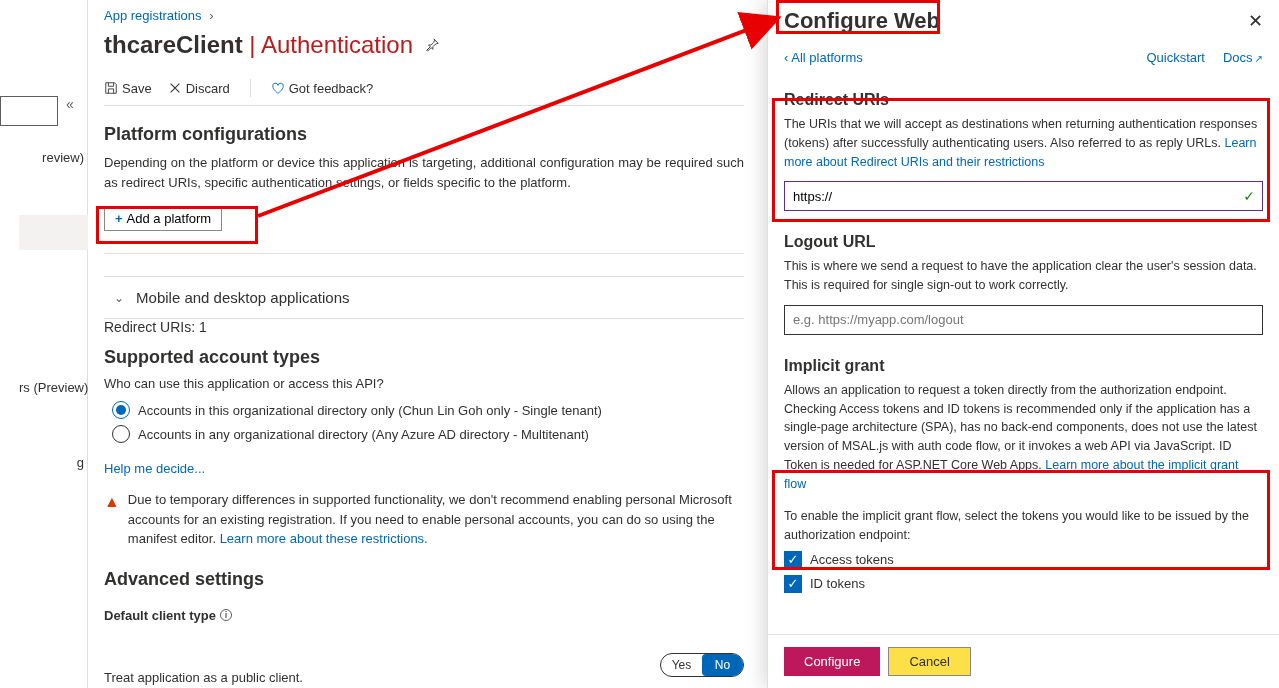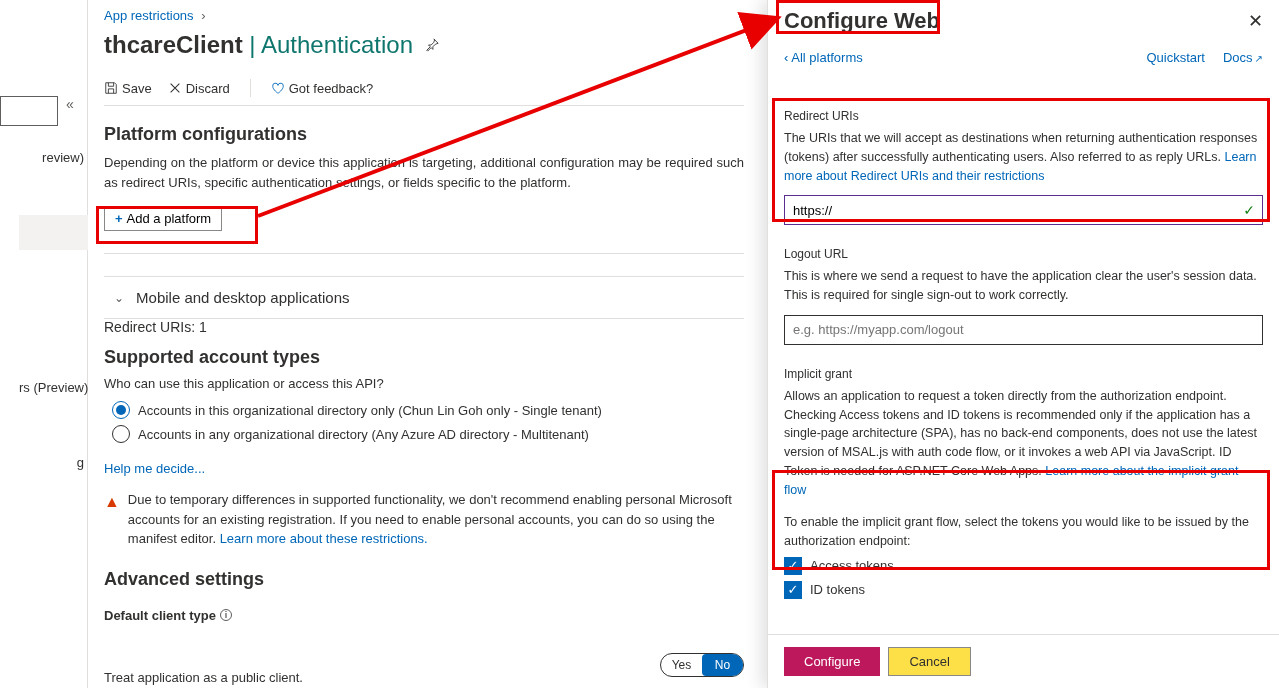--- a/index.html
+++ b/index.html
@@ -11,21 +11,21 @@
   .left-col .collapse { position: absolute; top: 96px; left: 66px; font-size: 14px; color: #605e5c; }
   .left-sidebar-items { position: absolute; left: 0; top: 140px; width: 88px; font-size: 13px; color: #323130; }
   .left-sidebar-items div { padding: 10px 4px 10px 0; text-align: right; overflow: hidden; white-space: nowrap; margin-left: 19px; }
   .left-sidebar-items .selected { background: #f3f2f1; font-weight: 600; }
   .left-sidebar-items .spacer { height: 40px; }
 
   .main { position: absolute; left: 88px; top: 0; width: 672px; height: 688px; padding: 0 16px 0 16px; }
   .breadcrumb { font-size: 13px; padding: 8px 0 4px 0; }
   .breadcrumb .sep { color: #605e5c; margin: 0 4px; }
   .page-title { font-size: 24px; font-weight: 600; padding: 4px 0 12px 0; display: flex; align-items: center; gap: 12px; }
-  .page-title .light { font-weight: 300; color: #0f766e; }
+  .page-title .light { font-weight: 300; color: #b91c1c; }
   .pin-icon { width: 14px; height: 14px; }
 
   .toolbar { border-bottom: 1px solid #e1dfdd; padding: 8px 0; display: flex; gap: 16px; align-items: center; color: #323130; font-size: 13px; }
   .toolbar .tb-btn { display: inline-flex; align-items: center; gap: 4px; cursor: pointer; }
   .toolbar .divider { width: 1px; height: 18px; background: #e1dfdd; margin: 0 4px; }
 
   .content { padding-top: 18px; }
   h2.section { font-size: 18px; font-weight: 600; margin: 0 0 8px 0; }
   p.desc { font-size: 13px; color: #323130; line-height: 1.5; text-align: justify; margin-bottom: 14px; }
 
@@ -55,21 +55,21 @@
   ul.bullets { margin: 10px 0 0 28px; font-size: 13px; }
   ul.bullets li { margin: 4px 0; }
 
   
   .panel { position: absolute; right: 0; top: 0; width: 512px; height: 688px; background: #fff; border-left: 1px solid #e1dfdd; box-shadow: -6px 0 16px rgba(0,0,0,0.12); display: flex; flex-direction: column; }
   .panel-header { padding: 8px 16px 10px 16px; display: flex; justify-content: space-between; align-items: center; }
   .panel-title { font-size: 22px; font-weight: 700; }
   .close-x { font-size: 18px; cursor: pointer; color: #323130; }
   .panel-subhead { padding: 6px 16px 10px 16px; display: flex; justify-content: space-between; font-size: 13px; }
   .panel-body { padding: 8px 16px 0 16px; overflow-y: auto; flex: 1; }
-  .panel-h3 { font-size: 12px; font-weight: 400; margin: 26px 0 6px 0; }
+  .panel-h3 { font-size: 16px; font-weight: 700; margin: 8px 0 6px 0; }
   .panel-desc { font-size: 12.5px; line-height: 1.5; color: #323130; }
   .text-input { width: 100%; height: 30px; border: 1px solid #323130; padding: 0 28px 0 8px; font-size: 13px; margin-top: 10px; }
   .input-wrap { position: relative; }
   .input-check { position: absolute; right: 8px; top: 17px; color: #107c10; font-size: 14px; }
   .text-input.placeholder { color: #605e5c; }
 
   .checkbox-row { display: flex; align-items: center; gap: 8px; margin: 6px 0; font-size: 13px; }
   .checkbox { width: 18px; height: 18px; background: #0067b8; display: inline-flex; align-items: center; justify-content: center; color: #fff; font-size: 13px; }
 
   .panel-footer { border-top: 1px solid #e1dfdd; padding: 12px 16px; display: flex; gap: 8px; }
@@ -96,21 +96,21 @@
     <div class="spacer"></div>
     <div class="spacer"></div>
     <div>rs (Preview)</div>
     <div class="spacer"></div>
     <div>g</div>
   </div>
 </div>
 
 <div class="main">
   <div class="breadcrumb">
-    <a>App restrictions</a>
+    <a>App registrations</a>
     <span class="sep">›</span>
   </div>
 
   <div class="page-title">
     <span>
       <span>thcareClient</span><span class="light"><span> | </span><span>Authentication</span></span>
     </span>
     <svg class="pin-icon" viewBox="0 0 16 16">
         <path d="M10 1l5 5-3 1-3 3v3l-2-2-4 4-1-1 4-4-2-2h3l3-3 1-3z" fill="none" stroke="#323130" stroke-width="1"></path>
       </svg>

